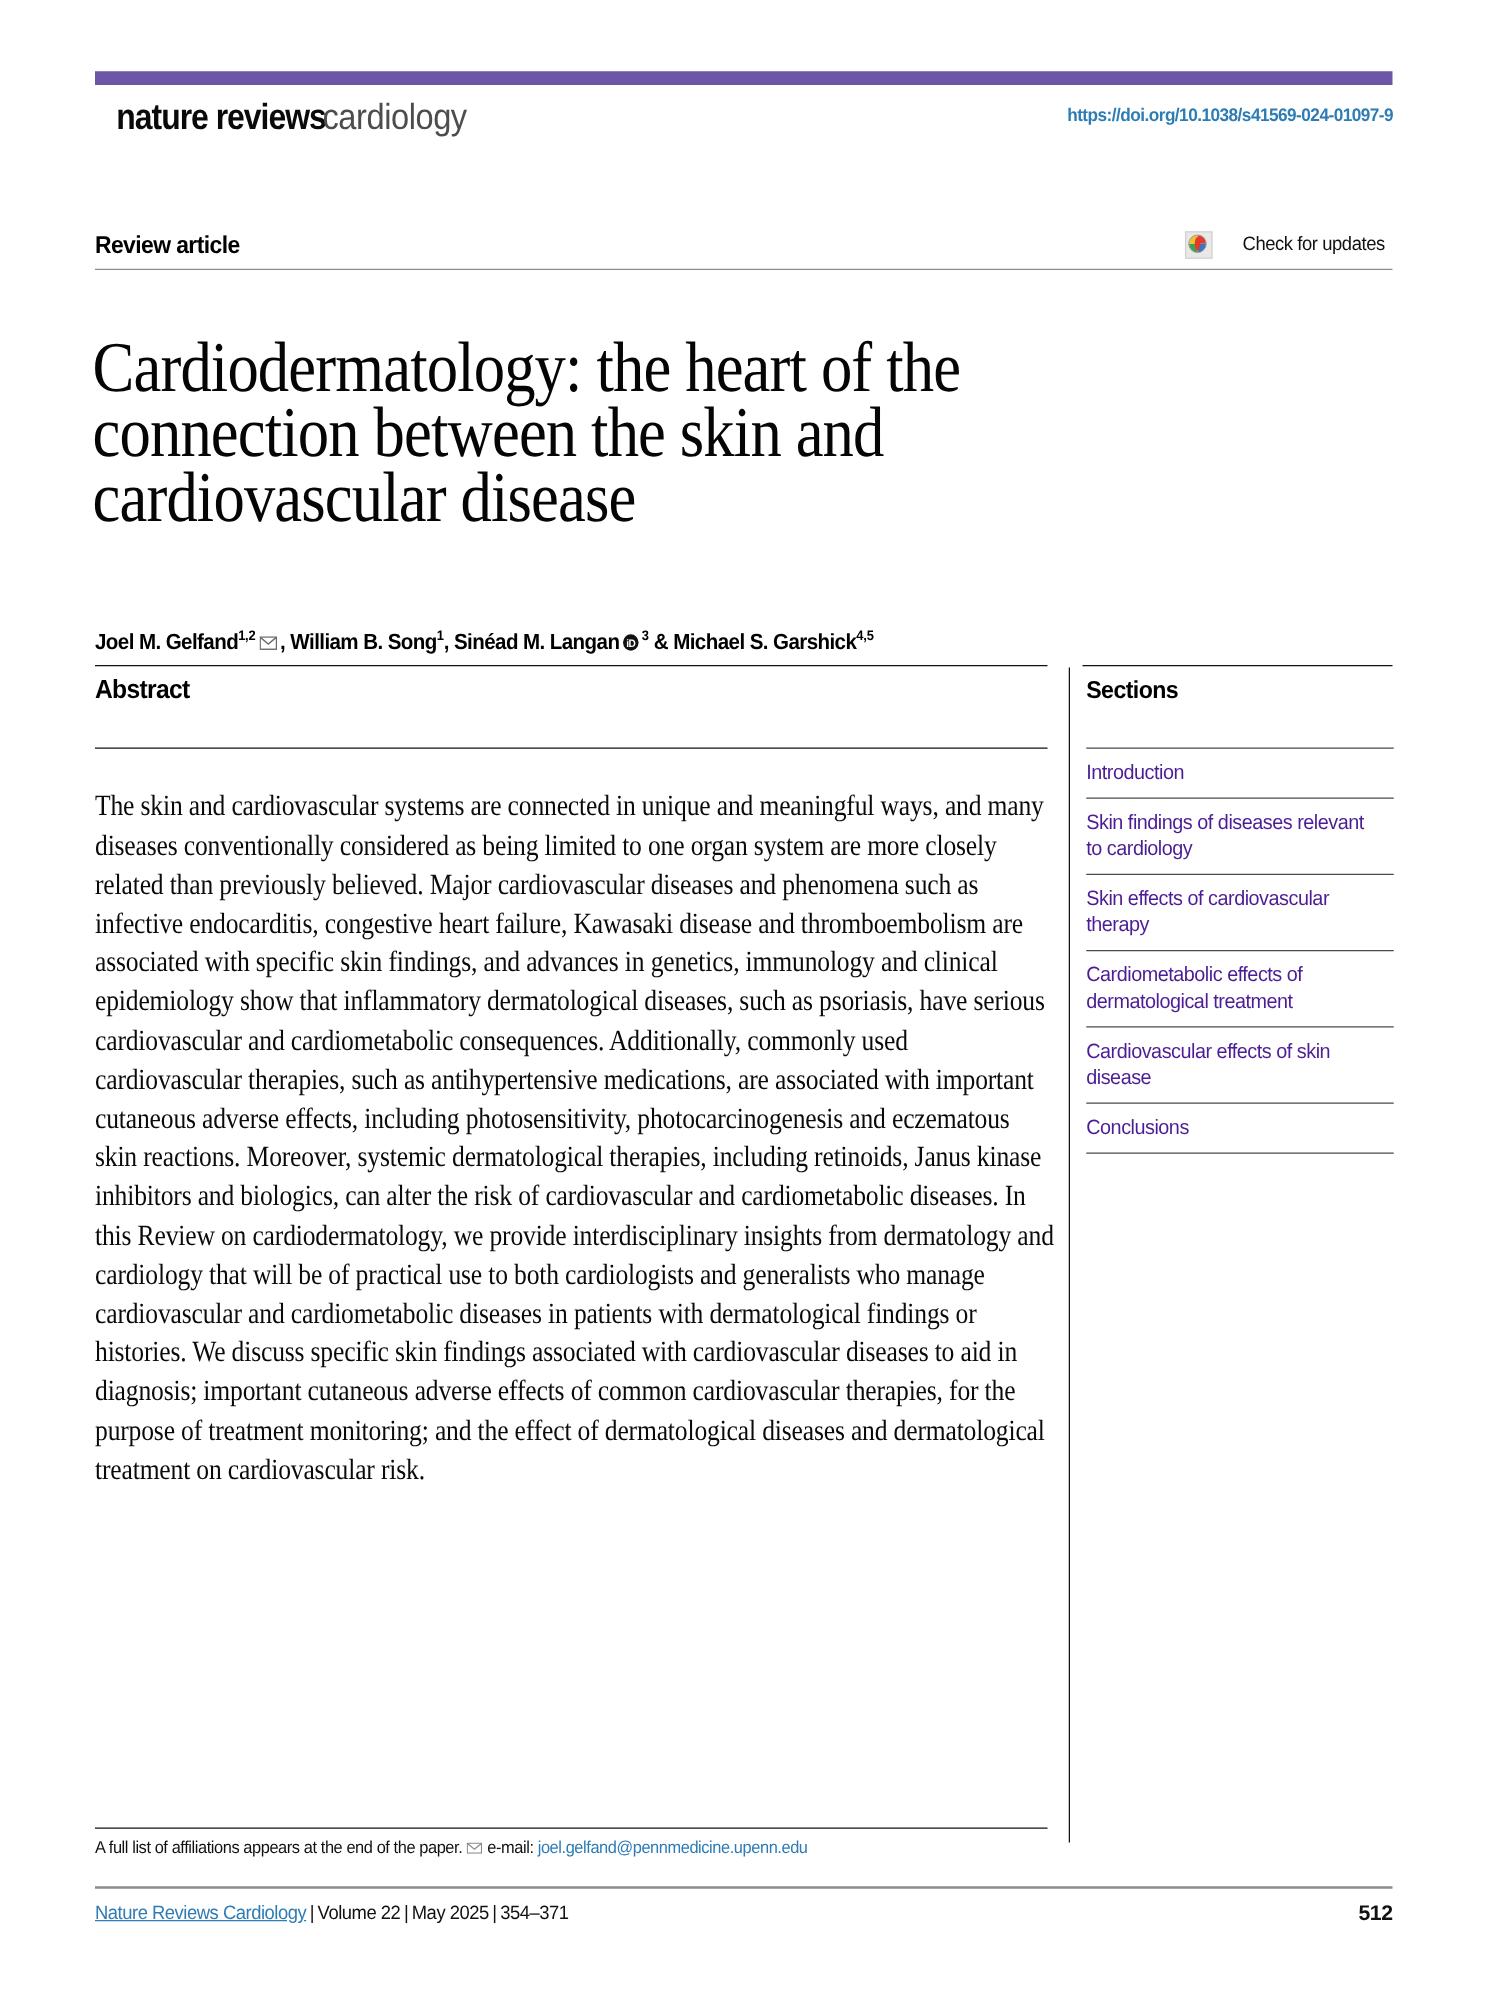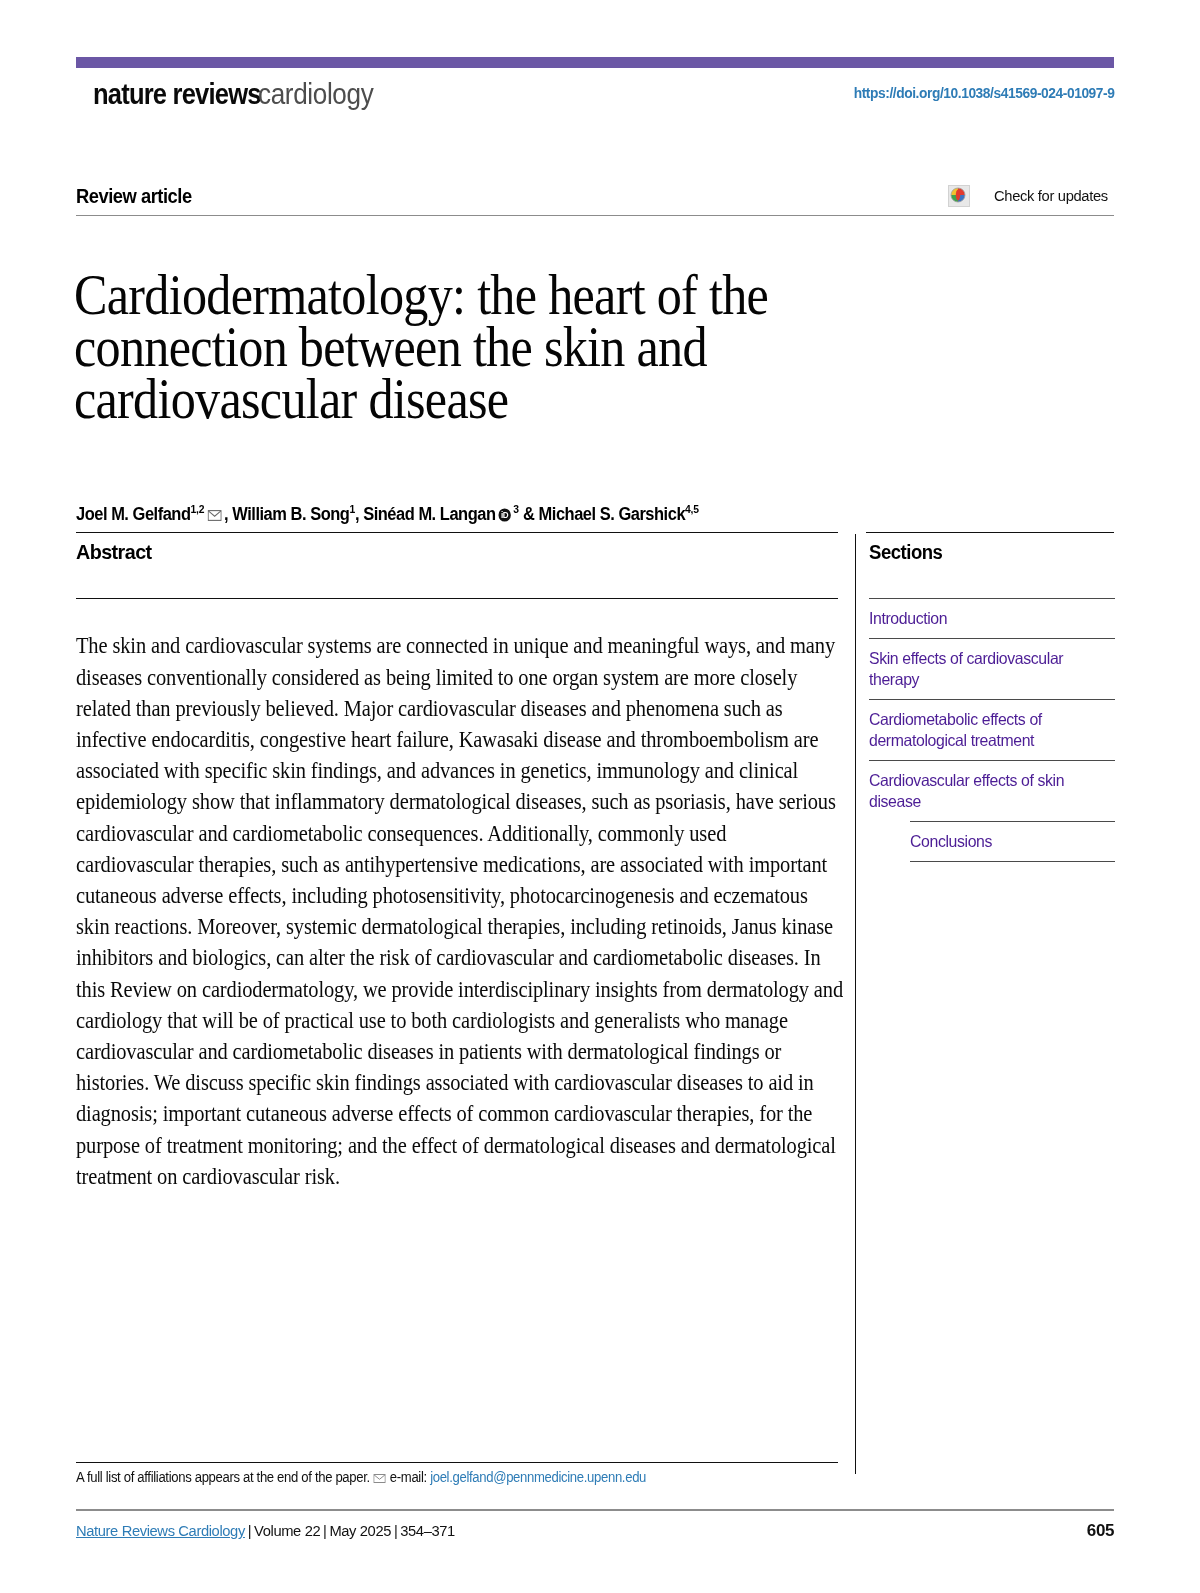--- a/index.html
+++ b/index.html
@@ -266,21 +266,20 @@
     border-top: 1.2px solid #4a4a4a;
     padding: 9px 0 9px 0;
     font-family: "Liberation Sans", sans-serif;
     font-size: 16.5px;
     line-height: 21px;
     letter-spacing: -0.4px;
     color: #4c1d95;
   }
   .section-item:last-child {
     border-bottom: 1.2px solid #4a4a4a;
-    margin-left: 41px;
   }
   .section-item span {
     display: block;
     transform: scaleX(0.96);
     transform-origin: left top;
   }
 
   
   .rule-above-affil {
     position: absolute;
@@ -403,20 +402,23 @@
   <div class="abstract-heading">Abstract</div>
   <div class="rule-under-abstract-heading"></div>
   <p class="abstract-body">The skin and cardiovascular systems are connected in unique and meaningful ways, and many diseases conventionally considered as being limited to one organ system are more closely related than previously believed. Major cardiovascular diseases and phenomena such as infective endocarditis, congestive heart failure, Kawasaki disease and thromboembolism are associated with specific skin findings, and advances in genetics, immunology and clinical epidemiology show that inflammatory dermatological diseases, such as psoriasis, have serious cardiovascular and cardiometabolic consequences. Additionally, commonly used cardiovascular therapies, such as antihypertensive medications, are associated with important cutaneous adverse effects, including photosensitivity, photocarcinogenesis and eczematous skin reactions. Moreover, systemic dermatological therapies, including retinoids, Janus kinase inhibitors and biologics, can alter the risk of cardiovascular and cardiometabolic diseases. In this Review on cardiodermatology, we provide interdisciplinary insights from dermatology and cardiology that will be of practical use to both cardiologists and generalists who manage cardiovascular and cardiometabolic diseases in patients with dermatological findings or histories. We discuss specific skin findings associated with cardiovascular diseases to aid in diagnosis; important cutaneous adverse effects of common cardiovascular therapies, for the purpose of treatment monitoring; and the effect of dermatological diseases and dermatological treatment on cardiovascular risk.</p>
 
   <div class="sections-heading">Sections</div>
   <nav class="sections-list">
     <div class="section-item">
       <span>Introduction</span>
     </div>
     <div class="section-item">
+      <span>Skin findings of diseases relevant to cardiology</span>
+    </div>
+    <div class="section-item">
       <span>Skin effects of cardiovascular therapy</span>
     </div>
     <div class="section-item">
       <span>Cardiometabolic effects of dermatological treatment</span>
     </div>
     <div class="section-item">
       <span>Cardiovascular effects of skin disease</span>
     </div>
     <div class="section-item">
       <span>Conclusions</span>
@@ -428,15 +430,15 @@
     <span>A full list of affiliations appears at the end of the paper.</span><span class="env-small"><svg width="13" height="9" viewBox="0 0 13 9">
           <rect x="0.5" y="0.5" width="12" height="8" fill="none" stroke="#8a8a8a" stroke-width="1"></rect>
           <path d="M0.7 0.8 L6.5 5.3 L12.3 0.8" fill="none" stroke="#8a8a8a" stroke-width="1"></path>
         </svg></span><span>e-mail:</span> <a class="email-link" href="#">joel.gelfand@pennmedicine.upenn.edu</a>
   </div>
 
   <div class="footer-rule"></div>
   <div class="footer-citation">
     <a class="journal" href="#">Nature Reviews Cardiology</a><span class="sep">|</span><span>Volume 22</span><span class="sep">|</span><span>May 2025</span><span class="sep">|</span><span>354–371</span>
   </div>
-  <div class="footer-page">605</div>
+  <div class="footer-page">512</div>
 
 </div>
 
 </body></html>

